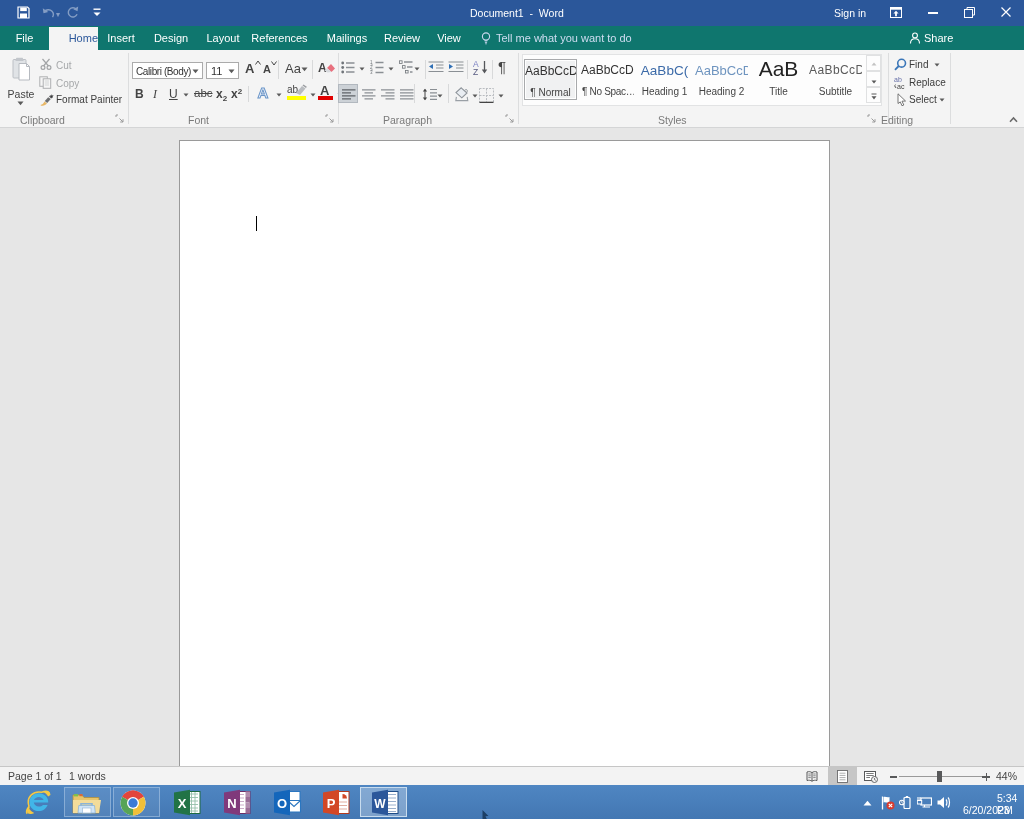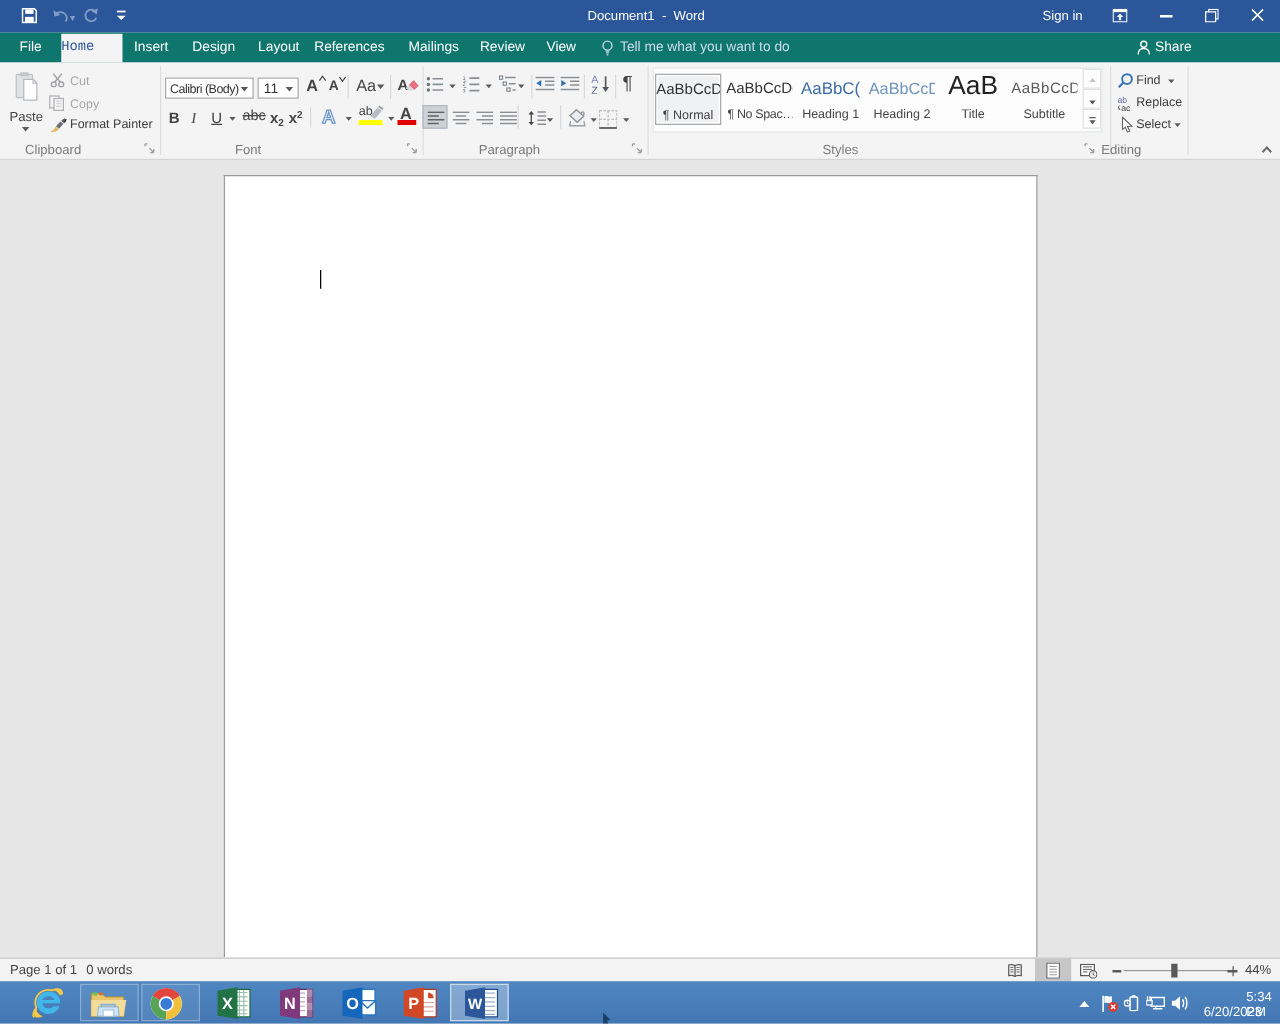--- a/index.html
+++ b/index.html
@@ -5,21 +5,21 @@
   * { margin:0; padding:0; box-sizing:border-box; }
   html,body { width:1024px; height:819px; overflow:hidden; }
   body { font-family:"Liberation Sans", sans-serif; }
   #app { position:relative; width:1024px; height:819px; background:#e6e6e6; }
   .abs { position:absolute; }
 
   
   #titlebar { position:absolute; left:0; top:0; width:1024px; height:26px; background:#2b579a; }
   #tabrow { position:absolute; left:0; top:26px; width:1024px; height:24px; background:#0f766e; }
   .tab { position:absolute; top:0; height:24px; line-height:24px; color:#fff; font-size:11px; text-align:center; }
-  #hometab { position:absolute; left:49px; top:27px; width:49px; height:23px; background:#f4f4f4; color:#2b579a; font-size:11px; text-align:left; line-height:23px;font-family:Liberation Mono, monospace; }
+  #hometab { position:absolute; left:49px; top:27px; width:49px; height:23px; background:#f4f4f4; color:#2b579a; font-size:11px; text-align:right; line-height:23px; }
   .titletext { color:#fff; font-size:11px; }
 
   
   #ribbon { position:absolute; left:0; top:50px; width:1024px; height:78px; background:#f4f4f4; border-bottom:1px solid #d4d5d6; }
   .vsep { position:absolute; top:3px; width:1px; height:71px; background:#dcddde; }
   .glabel { position:absolute; top:64px; font-size:10.5px; color:#7a7a7a; text-align:left; }
   .launcher { position:absolute; top:64px; width:10px; height:10px; }
   .ribtext { font-size:10.5px; color:#444; }
   .combo { position:absolute; background:#fff; border:1px solid #ababab; font-size:11px; color:#333; white-space:nowrap; overflow:hidden; }
   .scard { position:absolute; top:9px; width:53px; height:41px; overflow:hidden; text-align:center; }
@@ -403,21 +403,21 @@
   </div>
 
   <div id="docarea">
     <div id="page">
         <div id="cursor"></div>
       </div>
   </div>
 
   <div id="statusbar">
     <span style="position:absolute; left:8px; top:3px;">Page 1 of 1</span>
-    <span style="position:absolute; left:69px; top:3px;">0 words</span>
+    <span style="position:absolute; left:69px; top:3px;">1 words</span>
 
     <svg class="abs" style="left:806px; top:4px;" width="12" height="11" viewBox="0 0 12 11">
       <path d="M1 1 C3 0.3 4.5 0.6 6 1.6 C7.5 0.6 9 0.3 11 1 L11 9.5 C9 9 7.5 9.2 6 10.2 C4.5 9.2 3 9 1 9.5 Z" fill="none" stroke="#58595a" stroke-width="1"></path>
       <path d="M6 1.6 V10.2" stroke="#58595a" stroke-width="1"></path>
       <path d="M2.3 3 H4.8 M2.3 4.8 H4.8 M2.3 6.6 H4.8 M7.2 3 H9.7 M7.2 4.8 H9.7 M7.2 6.6 H9.7" stroke="#58595a" stroke-width="0.7"></path>
     </svg>
 
     <div class="abs" style="left:828px; top:0px; width:29px; height:19px; background:#c6c6c6;"></div>
     <svg class="abs" style="left:836px; top:3px;" width="13" height="13" viewBox="0 0 13 13">
       <rect x="1.5" y="0.5" width="10" height="12" fill="#fff" stroke="#6a6b6c" stroke-width="0.9"></rect>

